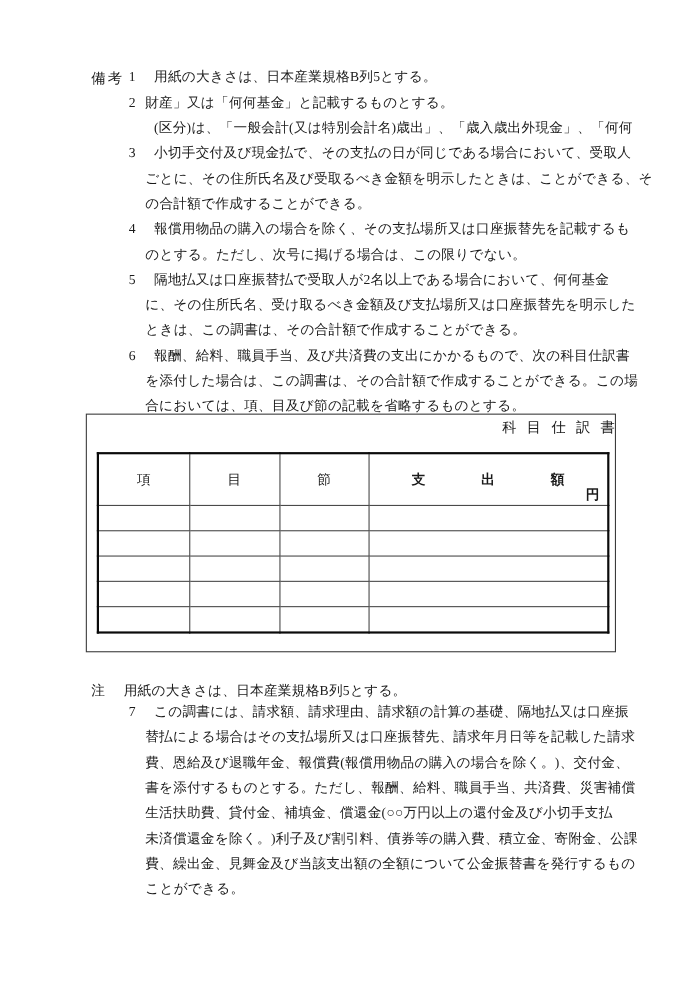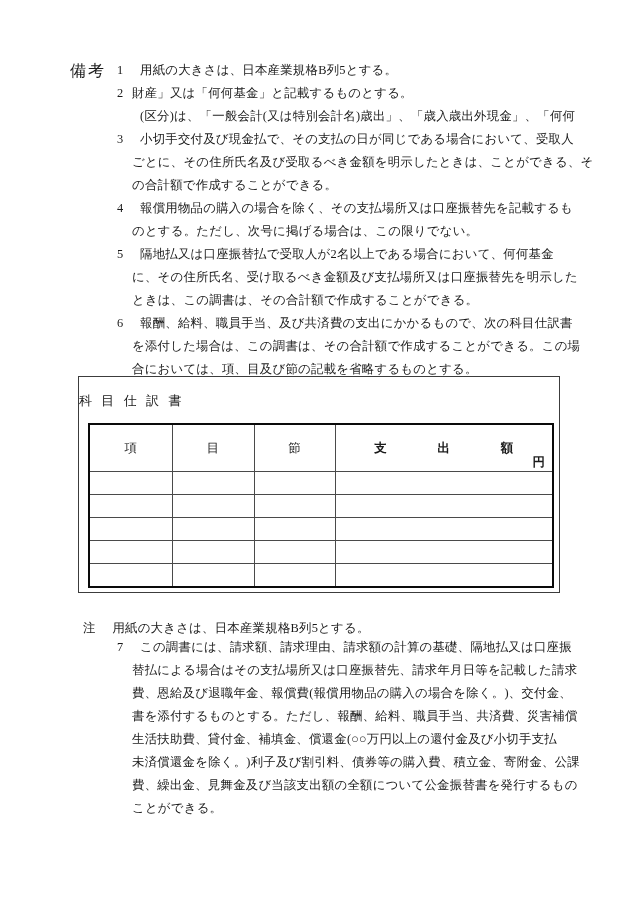--- a/index.html
+++ b/index.html
@@ -18,38 +18,38 @@
     font-size:12.4px;
     line-height:23px;
     letter-spacing:0.25px;
     white-space:nowrap;
   }
   .line.first { text-indent:8px; }
 
   
   .remarks { position:absolute; top:59px; left:70px; width:490px; }
   .remarks-label {
-    position:absolute; left:0; top:0;
-    font-size:16px; line-height:23px; letter-spacing:2px;
+    position:absolute; left:13px; top:0;
+    font-size:13px; line-height:23px; letter-spacing:2px;
   }
   .item { position:relative; padding-left:62px; }
   .item .num {
     position:absolute; left:47px; top:0;
     font-size:12.4px; line-height:23px;
   }
 
   
   .form-box {
     position:absolute; top:376px; left:78px;
     width:480px; height:215px;
     border:1px solid #3c3c3c;
     background:#fff;
   }
   .form-title {
-    text-align:left; margin-top:16px;
+    text-align:right; margin-top:4px;
     font-size:13px; line-height:16px;
   }
   .form-title .spread { letter-spacing:0.72em; margin-right:-0.72em; }
   .form-table {
     border-collapse:collapse;
     table-layout:fixed;
     margin:14px 0 0 9px;
     width:464px;
     border:2px solid #0a0a0a;
   }

